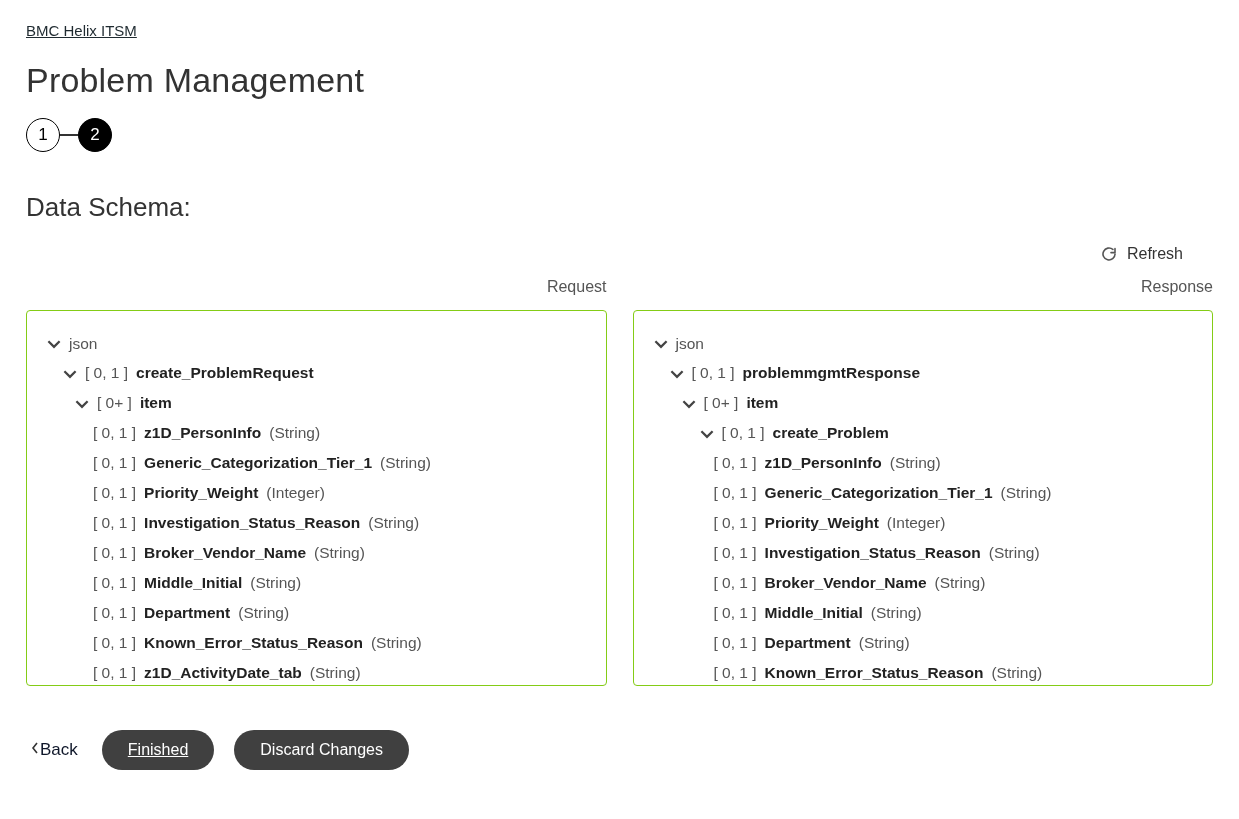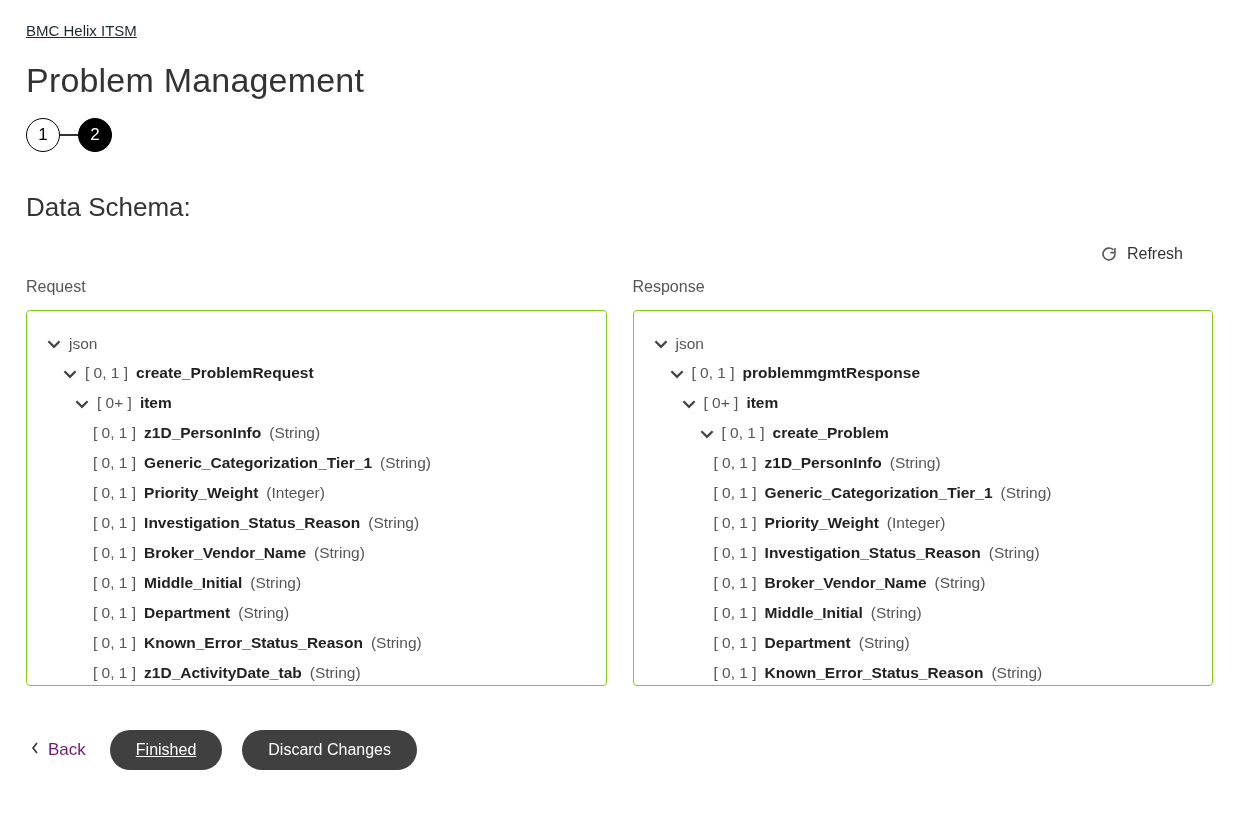--- a/index.html
+++ b/index.html
@@ -92,20 +92,21 @@
   }
   .column {
     flex: 1;
     min-width: 0;
   }
   .col-title {
     font-size: 16px;
     font-weight: 400;
     color: #555;
     margin: 0 0 14px 0;
+    text-align: right;
   }
   .panel {
     border: 1px solid #84cc16;
     border-radius: 4px;
     height: 376px;
     overflow: hidden;
     padding: 18px 20px 0 20px;
     position: relative;
   }
   .panel-inner {
@@ -138,22 +139,22 @@
   .ind-4 { padding-left: 46px; }
   .ind-5 { padding-left: 60px; }
   .footer {
     display: flex;
     align-items: center;
     gap: 20px;
     margin-top: 44px;
   }
   .back-link {
     display: inline-flex;
-    gap: 8px;
-    color: #701a75;
+    gap: 0;
+    color: #0f172a;
     font-size: 17px;
     cursor: pointer;
     background: none;
     border: none;
     padding: 4px;
   }
   .back-chev { width: 10px; height: 14px; }
   .btn {
     border: none;
     border-radius: 22px;

